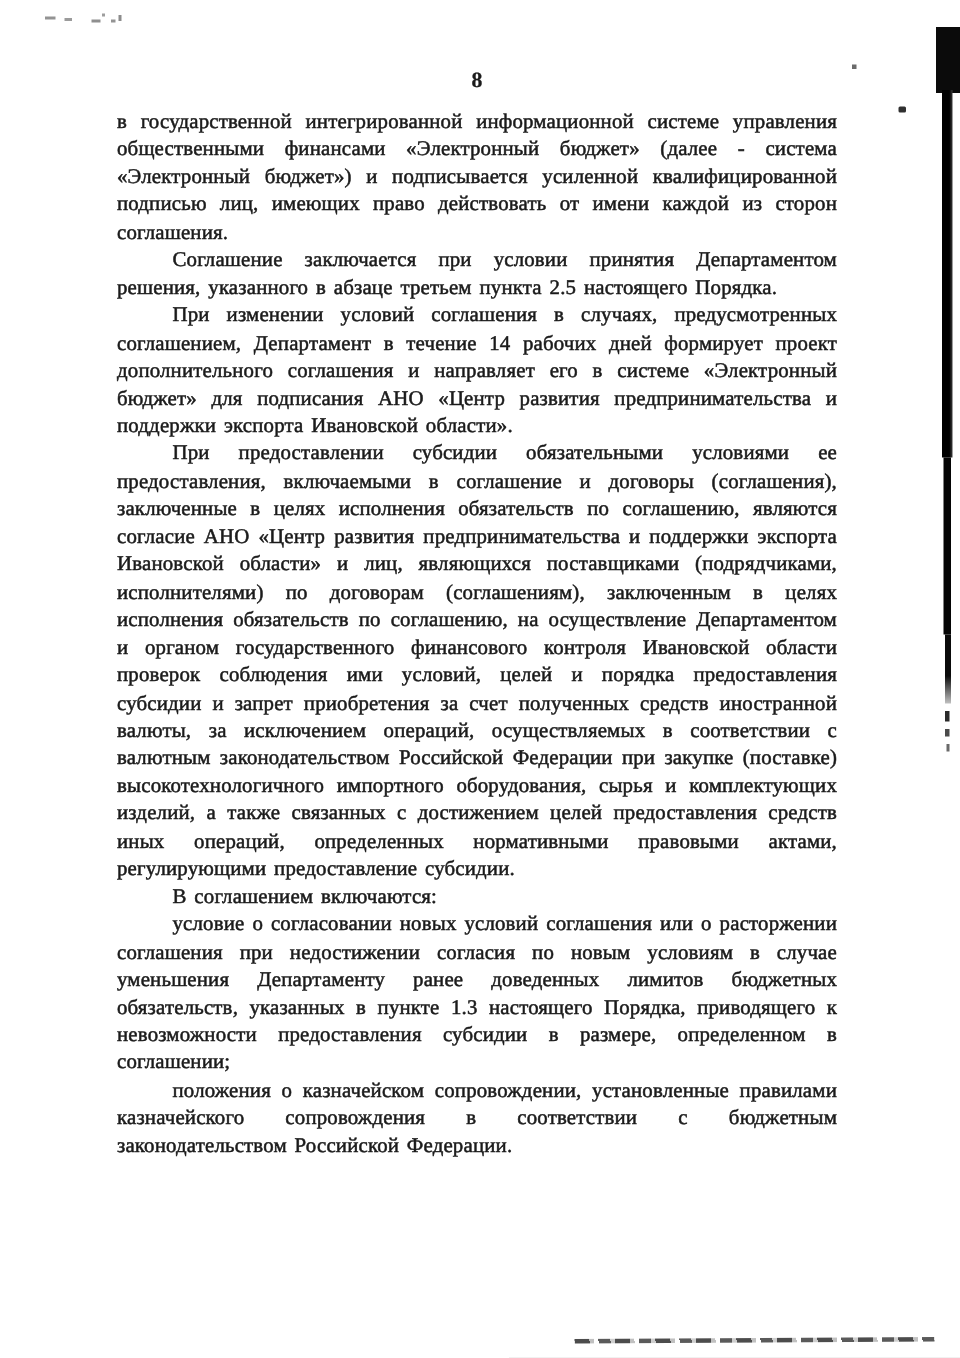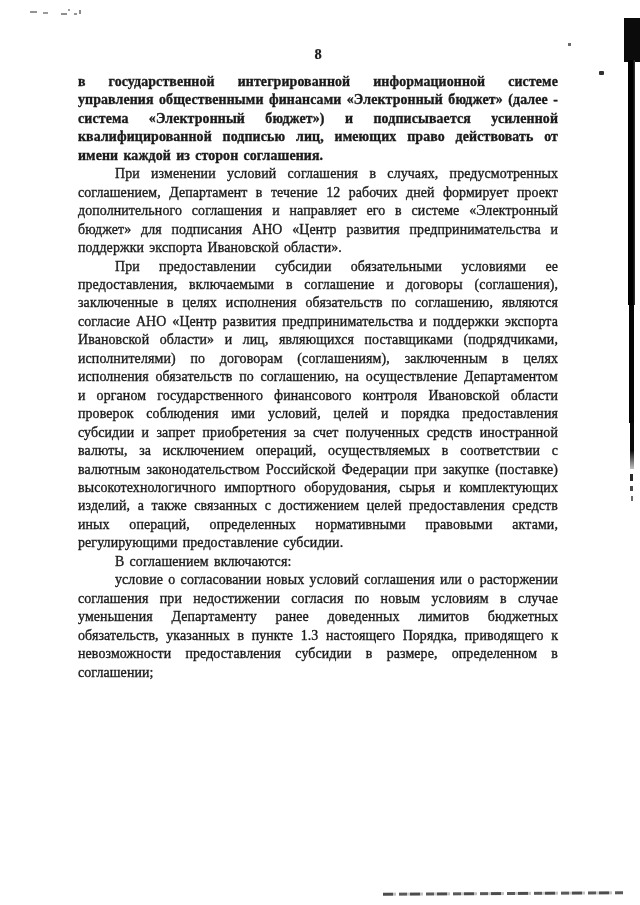--- a/index.html
+++ b/index.html
@@ -22,21 +22,21 @@
   }
   .para{
     margin:0;
     font-size:13.9px;line-height:18.45px;
     text-align:justify;
     text-indent:37px;
     word-spacing:1.6px;letter-spacing:.12px;
     hyphens:none;
     -webkit-text-stroke:.35px #1b1b1b;
   }
-  .para.continued{text-indent:0;font-weight:bold;}
+  .para.continued{text-indent:0;}
   
   .artifact{position:absolute;}
   .tr-block{left:624px;top:18px;width:16px;height:44px;background:#0b0b0b;}
   .v-line-1{left:628px;top:60px;width:7px;height:245px;
     background:linear-gradient(90deg,#000 70%,#3c3c3c 100%);}
   .v-line-2{left:629px;top:305px;width:5px;height:118px;background:#050505;}
   .v-line-3{left:630px;top:423px;width:4px;height:46px;
     background:linear-gradient(to bottom,#0a0a0a 60%,rgba(10,10,10,.25) 100%);}
   .v-dash-1{left:630px;top:474px;width:3px;height:7px;background:#2a2a2a;}
   .v-dash-2{left:630px;top:486px;width:3px;height:5px;background:#4a4a4a;}
@@ -77,19 +77,21 @@
   <div class="artifact v-dash-2"></div>
   <div class="artifact v-dash-3"></div>
   <div class="artifact speck-a"></div>
   <div class="artifact speck-b"></div>
   <div class="artifact bottom-dashes"></div>
 
   <div class="page-number">8</div>
 
   <main class="doc-body">
     <p class="para continued">в государственной интегрированной информационной системе управления общественными финансами «Электронный бюджет» (далее - система «Электронный бюджет») и подписывается усиленной квалифицированной подписью лиц, имеющих право действовать от имени каждой из сторон соглашения.</p>
-    <p class="para">При изменении условий соглашения в случаях, предусмотренных соглашением, Департамент в течение 12 рабочих дней формирует проект дополнительного соглашения и направляет его в системе «Электронный бюджет» для подписания АНО «Центр развития предпринимательства и поддержки экспорта Ивановской области».</p>
+    <p class="para">Соглашение заключается при условии принятия Департаментом решения, указанного в абзаце третьем пункта 2.5 настоящего Порядка.</p>
+    <p class="para">При изменении условий соглашения в случаях, предусмотренных соглашением, Департамент в течение 14 рабочих дней формирует проект дополнительного соглашения и направляет его в системе «Электронный бюджет» для подписания АНО «Центр развития предпринимательства и поддержки экспорта Ивановской области».</p>
     <p class="para">При предоставлении субсидии обязательными условиями ее предоставления, включаемыми в соглашение и договоры (соглашения), заключенные в целях исполнения обязательств по соглашению, являются согласие АНО «Центр развития предпринимательства и поддержки экспорта Ивановской области» и лиц, являющихся поставщиками (подрядчиками, исполнителями) по договорам (соглашениям), заключенным в целях исполнения обязательств по соглашению, на осуществление Департаментом и органом государственного финансового контроля Ивановской области проверок соблюдения ими условий, целей и порядка предоставления субсидии и запрет приобретения за счет полученных средств иностранной валюты, за исключением операций, осуществляемых в соответствии с валютным законодательством Российской Федерации при закупке (поставке) высокотехнологичного импортного оборудования, сырья и комплектующих изделий, а также связанных с достижением целей предоставления средств иных операций, определенных нормативными правовыми актами, регулирующими предоставление субсидии.</p>
     <p class="para">В соглашением включаются:</p>
     <p class="para">условие о согласовании новых условий соглашения или о расторжении соглашения при недостижении согласия по новым условиям в случае уменьшения Департаменту ранее доведенных лимитов бюджетных обязательств, указанных в пункте 1.3 настоящего Порядка, приводящего к невозможности предоставления субсидии в размере, определенном в соглашении;</p>
+    <p class="para">положения о казначейском сопровождении, установленные правилами казначейского сопровождения в соответствии с бюджетным законодательством Российской Федерации.</p>
   </main>
 
 </div>
 
 </body></html>

